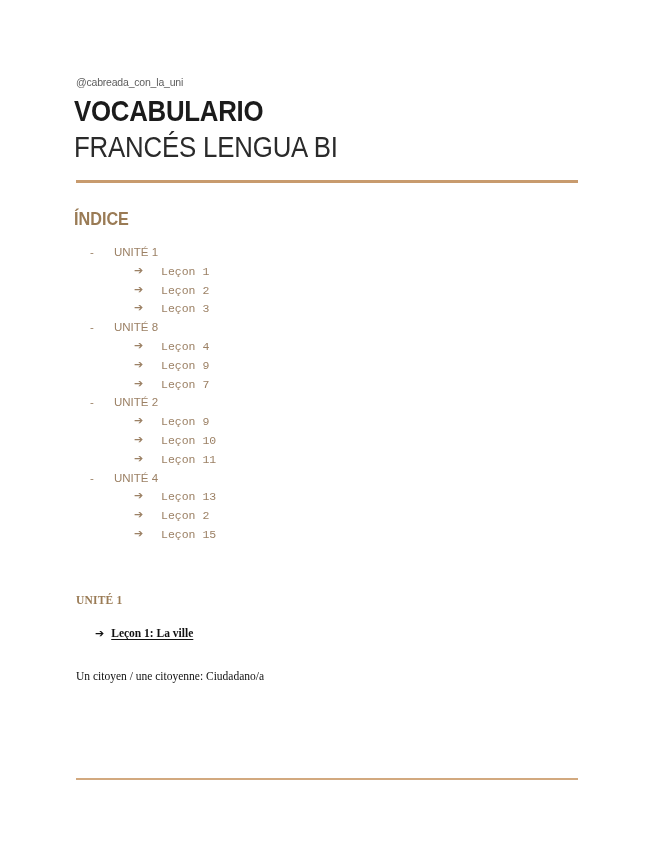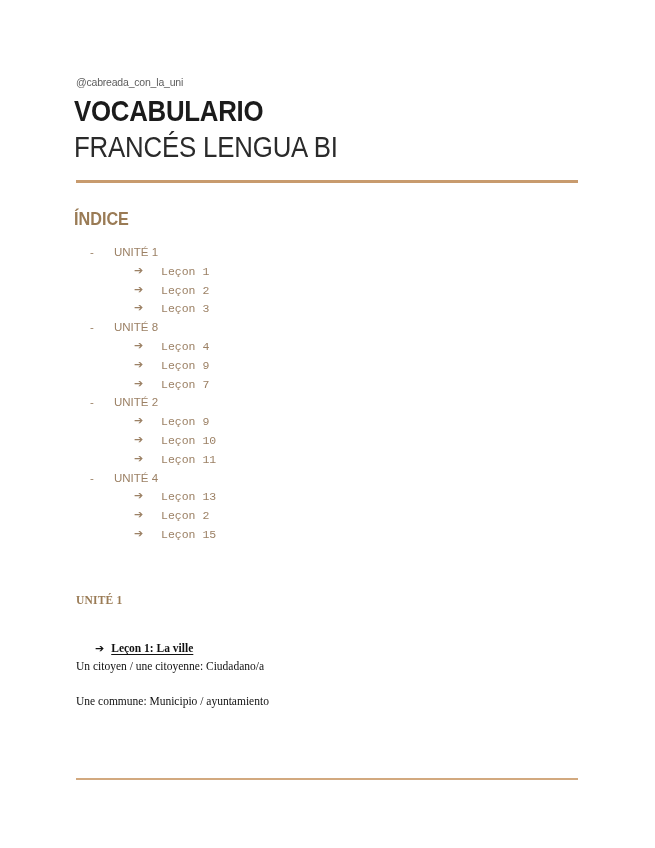--- a/index.html
+++ b/index.html
@@ -164,21 +164,21 @@
     font-size: 11.5px;
     font-weight: 700;
     color: #9a7b55;
     letter-spacing: 0.2px;
     white-space: nowrap;
   }
 
   .lesson-heading {
     position: absolute;
     left: 95px;
-    top: 642px;
+    top: 627px;
     font-family: "Liberation Serif", "DejaVu Serif", serif;
     font-size: 11.5px;
     color: #111111;
     white-space: nowrap;
   }
   .lesson-heading .lh-arrow {
     font-family: "DejaVu Sans", sans-serif;
     font-size: 11px;
     margin-right: 7px;
   }
@@ -193,20 +193,21 @@
     left: 76px;
     top: 660px;
     width: 460px;
   }
   .vocab-entry {
     font-family: "Liberation Serif", "DejaVu Serif", serif;
     font-size: 11.5px;
     color: #111111;
     height: 35px;
     white-space: nowrap;
+    margin-top: 10px;
   }
 </style>
 </head>
 <body>
 
 <div class="page">
 
   <div class="content"></div>
 
   <div class="handle">@cabreada_con_la_uni</div>
@@ -287,18 +288,17 @@
     </div>
 
   <div class="unit-heading">UNITÉ 1</div>
 
   <div class="lesson-heading">
     <span class="lh-arrow">➔</span><span class="lh-text">Leçon 1: La ville</span>
   </div>
 
   <div class="vocab-list" id="vocab-list">
       <div class="vocab-entry">Un citoyen / une citoyenne: Ciudadano/a</div>
-      <div class="vocab-entry">Une commune: Municipio / ayuntamiento</div>
     </div>
 
   <div class="rule-bottom"></div>
 
 </div>
 
 </body></html>

